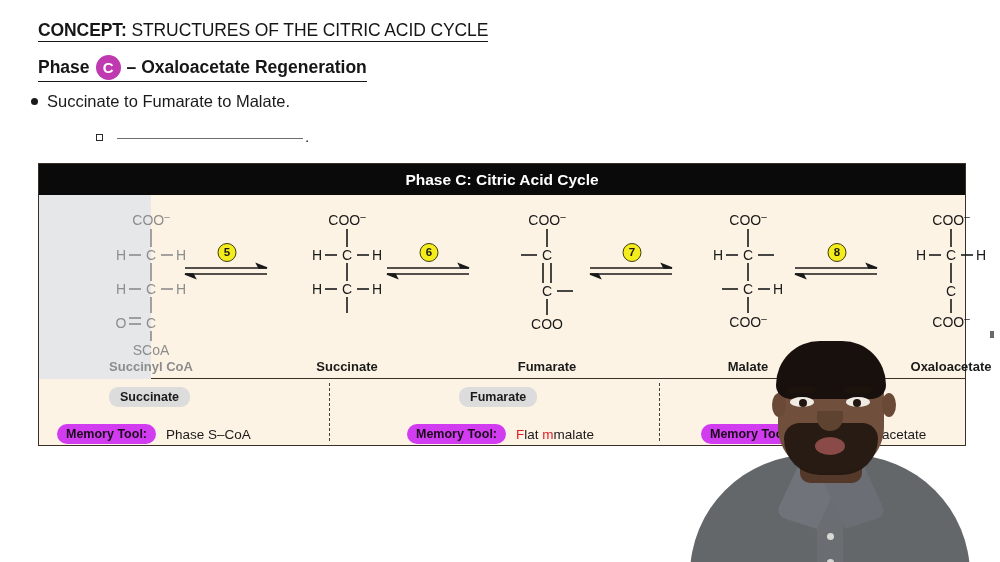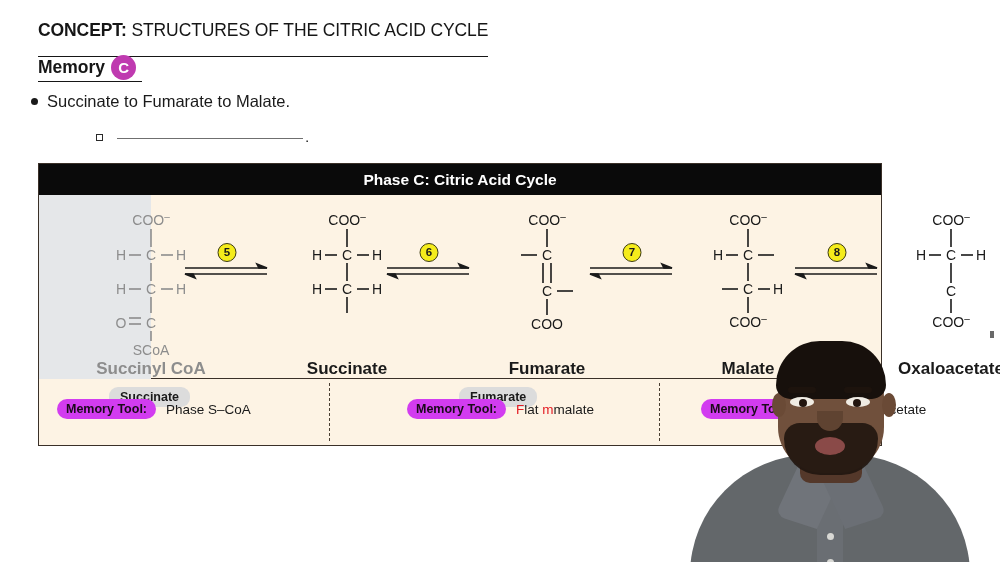--- a/index.html
+++ b/index.html
@@ -13,21 +13,21 @@
 
   
   .concept-line {
     position: absolute;
     left: 38px; top: 20px;
     font-size: 17.5px;
     letter-spacing: -0.1px;
     white-space: nowrap;
     color: #161616;
     border-bottom: 1.6px solid #161616;
-    padding-bottom: 15px;
+    padding-bottom: 0;
   }
   .concept-line .kw { font-weight: bold; }
 
   .phase-line {
     position: absolute;
     left: 38px; top: 55px;
     font-size: 17.5px;
     font-weight: bold;
     color: #161616;
     white-space: nowrap;
@@ -92,21 +92,21 @@
     border-bottom: 1.7px solid #6f6f6f;
     margin: 0 2px 0 6px;
     position: relative;
     top: -3px;
   }
 
   
   .diagram {
     position: absolute;
     left: 38px; top: 163px;
-    width: 844px; height: 283px;
+    width: 928px; height: 283px;
     border: 1.5px solid #3a3028;
     background: #fdf3e4;
   }
   .diagram-header {
     height: 31px;
     background: #0a0a0a;
     color: #ffffff;
     display: flex;
     align-items: center;
     justify-content: center;
@@ -136,21 +136,21 @@
     color: #1a1a1a;
     font-family: "Liberation Sans", sans-serif;
     white-space: nowrap;
   }
   .mol.faded { color: #8d8d8d; }
   .mol .lbl {
     position: absolute;
     left: 50%;
     transform: translateX(-50%);
     top: 152px;
-    font-size: 17px;
+    font-size: 13px;
     font-weight: bold;
     white-space: nowrap;
   }
 
   
   .arrow-grp {
     position: absolute;
     top: 48px;
     width: 96px;
     height: 40px;
@@ -193,21 +193,21 @@
     background: #dcdcdc;
     color: #1a1a1a;
     font-size: 12.5px;
     font-weight: bold;
     border-radius: 9px;
     padding: 3px 11px;
     white-space: nowrap;
   }
   .mem-tool-wrap {
     position: absolute;
-    top: 20px;
+    top: 45px;
     display: flex;
     align-items: center;
     white-space: nowrap;
   }
   .mem-tag {
     background: #d23cf0;
     color: #1a0a1a;
     font-size: 12.5px;
     font-weight: bold;
     border-radius: 10px;
@@ -355,22 +355,23 @@
   }
 </style>
 </head>
 <body>
 
 <div class="concept-line">
   <span class="kw">CONCEPT:</span><span> STRUCTURES OF THE CITRIC ACID CYCLE</span>
 </div>
 
 <div class="phase-line">
-  <span>Memory</span>
+  <span>Phase</span>
   <span class="phase-badge">C</span>
+  <span>– Oxaloacetate Regeneration</span>
 </div>
 
 <div class="bullet-line">
   <span class="bullet-dot"></span>
   <span>Succinate to Fumarate to Malate.</span>
 </div>
 
 <div class="sub-line">
   <span class="sq-bullet"></span>
   <span class="blank-rule"></span>

